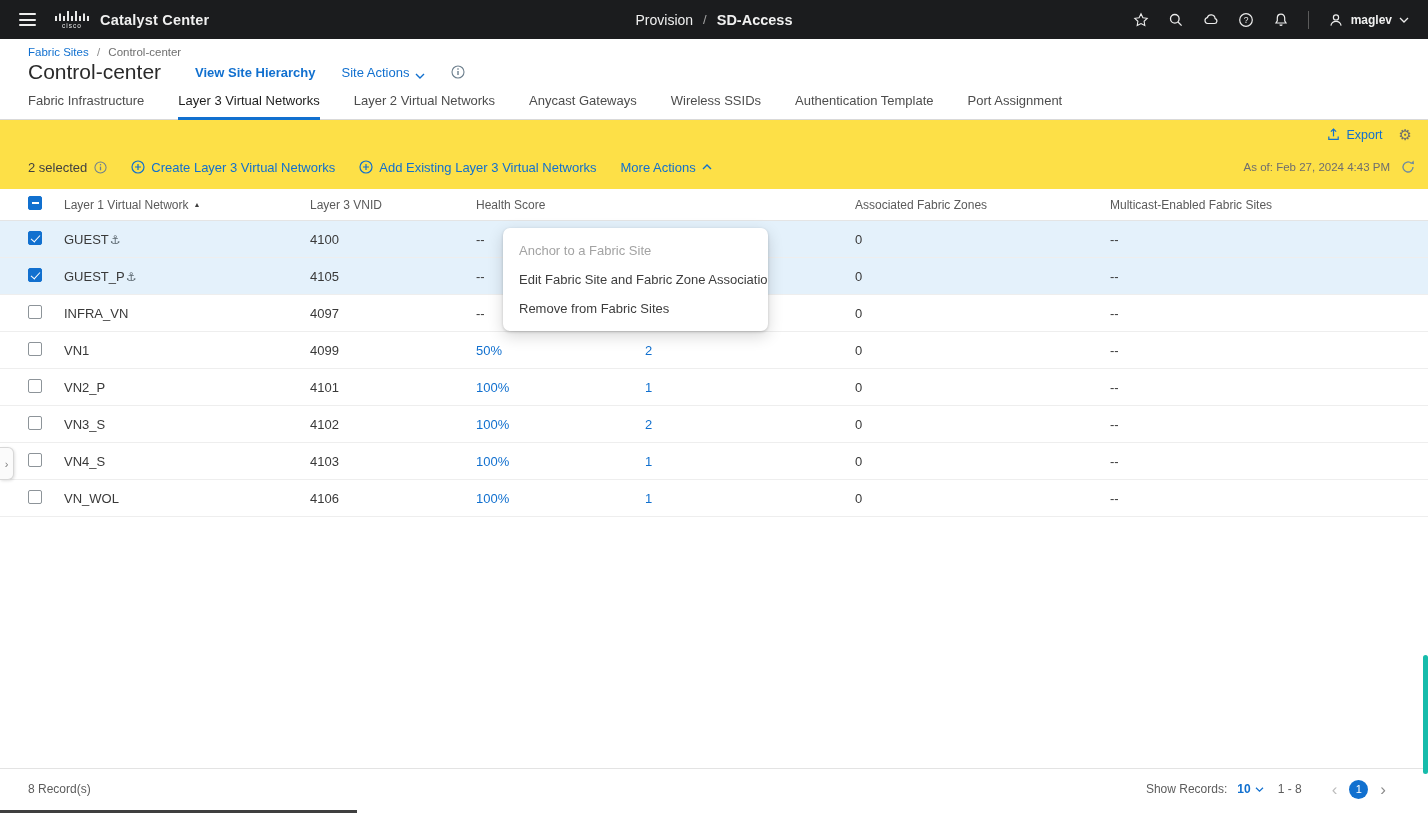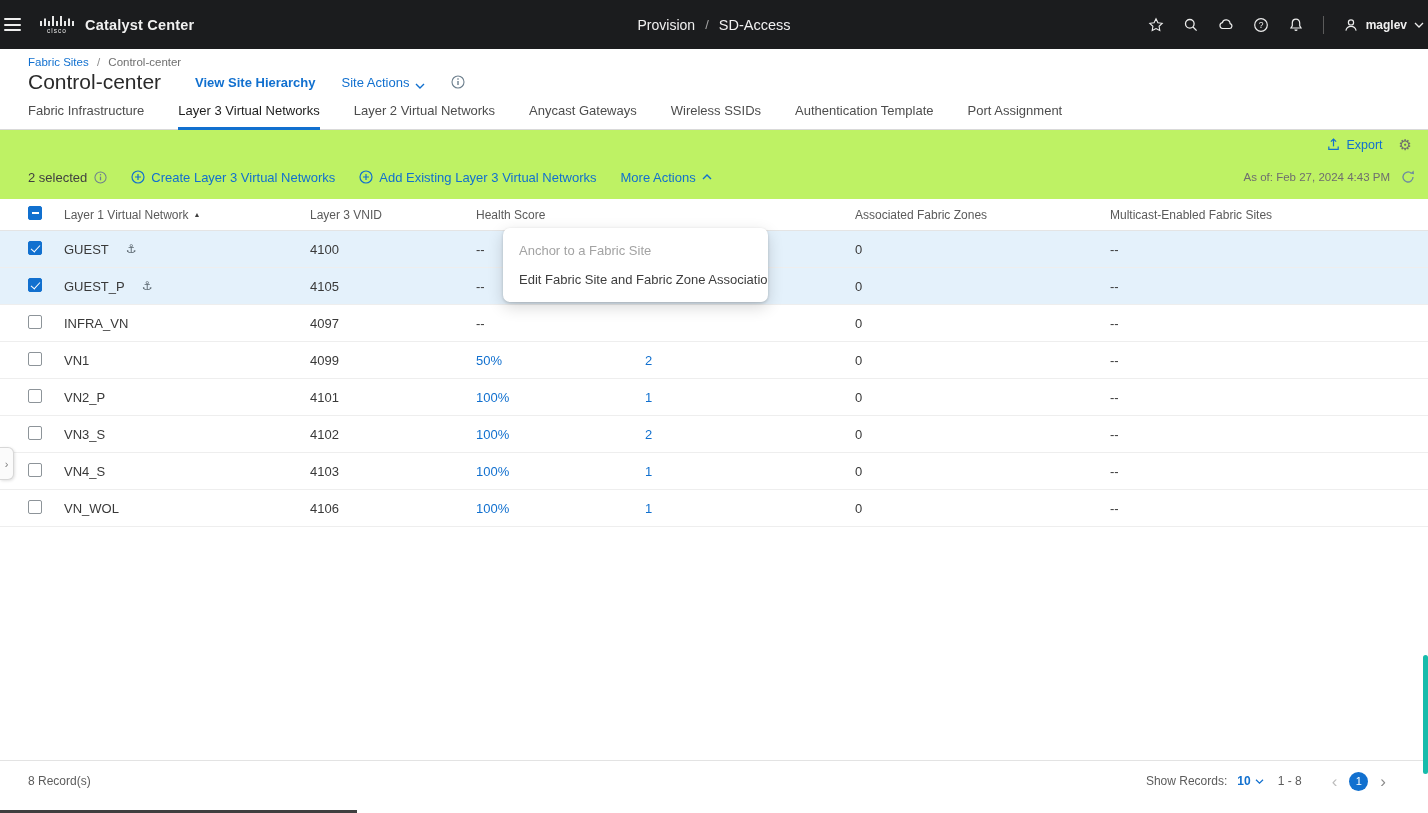--- a/index.html
+++ b/index.html
@@ -2,29 +2,29 @@
 <html><head>
 <meta charset="utf-8">
 <style>
   html,body{margin:0;padding:0}
   body{width:1428px;height:813px;overflow:hidden;background:#fff;color:#3c3c3c;
        font-family:"Liberation Sans","DejaVu Sans",sans-serif;position:relative}
   :root{--accent:#1170cf;--teal:#17bcab}
   .app{height:813px;display:flex;flex-direction:column}
 
   
-  .topbar{height:49px;background:#1b1c1e;display:flex;align-items:center;padding:0 4px;position:relative;color:#f0f0f0;flex:0 0 auto}
+  .topbar{height:39px;background:#1b1c1e;display:flex;align-items:center;padding:0 19px;position:relative;color:#f0f0f0;flex:0 0 auto}
   .hamburger{display:flex;flex-direction:column;gap:3.5px;width:17px;margin-right:18px;cursor:pointer}
   .hamburger span{height:2px;background:#efefef;border-radius:1px}
   .brand{display:flex;align-items:center;gap:10px}
   .app-title{font-size:14.5px;font-weight:700;letter-spacing:.2px}
   .topbar-center{position:absolute;left:50%;transform:translateX(-50%);display:flex;align-items:center;gap:10px}
   .tc-section{font-size:14px}
   .tc-sep{color:#a5a5a5;font-size:13px}
-  .tc-sub{font-size:14.5px;font-weight:400}
+  .tc-sub{font-size:14.5px;font-weight:700}
   .topbar-right{margin-left:auto;display:flex;align-items:center;gap:19px}
   .tb-icon{width:16px;height:16px;display:block;cursor:pointer}
   .tb-divider{width:1px;height:18px;background:#5b5b5b}
   .tb-user{display:flex;align-items:center;gap:7px;cursor:pointer}
   .tb-username{font-size:12px;font-weight:700}
 
   
   .breadcrumb{padding:7px 0 2px 28px;font-size:11.5px}
   .bc-link{color:var(--accent);cursor:pointer}
   .bc-sep{color:#8b8b8b;margin:0 5px}
@@ -32,60 +32,60 @@
   .title-row{display:flex;align-items:center;padding:0 0 6px 28px;gap:26px}
   .page-title{font-size:21px;color:#2a2a2a;font-weight:400;margin-right:8px}
   .title-link{color:var(--accent);font-size:13px;font-weight:700;cursor:pointer}
   .site-actions{display:flex;align-items:flex-end;gap:6px;color:var(--accent);font-size:13px;font-weight:400;cursor:pointer}
   .tabs-bar{display:flex;gap:34px;padding:3px 0 0 28px;border-bottom:1px solid #d9d9d9}
   .tab{font-size:13px;color:#4d4d4d;padding-bottom:9px;cursor:pointer;border-bottom:3px solid transparent;margin-bottom:-1px;white-space:nowrap}
   .tab.active{color:#1d1d1d;border-bottom-color:var(--accent)}
 
   
   .main{flex:1;display:flex;flex-direction:column;background:#fff;min-height:0}
-  .controls-area{background:#bef264}
+  .controls-area{background:#fde047}
   .export-row{display:flex;justify-content:flex-end;align-items:center;gap:16px;padding:7px 16px 5px 0}
   .export-btn{display:flex;align-items:center;gap:5px;color:var(--accent);font-size:12.5px;cursor:pointer}
   .gear{font-size:15px;color:#6e6e6e;cursor:pointer;line-height:1}
   .search-bar{margin:2px 14px 9px;height:30px;background:#fff;border:1px solid #ececec;border-radius:3px;display:flex;align-items:center;padding:0 13px;gap:11px}
   .search-input{flex:1;border:none;outline:none;font-size:13px;color:#3c3c3c;font-family:inherit;background:transparent}
   .search-input::placeholder{color:#9c9c9c}
   .toolbar{display:flex;align-items:center;padding:12px 12px 14px 28px;gap:24px}
   .selected-count{display:flex;align-items:center;gap:7px;font-size:13px;color:#404040}
   .action-link{display:flex;align-items:center;gap:6px;color:var(--accent);font-size:13px;cursor:pointer;white-space:nowrap}
   .toolbar-right{margin-left:auto;display:flex;align-items:center;gap:10px}
   .as-of{font-size:11.5px;color:#6e6e6e;white-space:nowrap}
 
   
   .table-wrap{background:#fff;flex:1}
   .thead,.trow{display:grid;grid-template-columns:64px 246px 166px 169px 210px 255px 1fr;align-items:center}
   .thead{height:31px;border-bottom:1px solid #e4e4e4;font-size:12px;color:#5a5a5a;background:#fff}
   .trow{height:36px;border-bottom:1px solid #eee;font-size:13px;color:#393939;background:#fff}
   .trow.selected{background:#e4f1fb}
   .td-cb{padding-left:28px}
-  .td-name{display:flex;align-items:center;gap:17px}
+  .td-name{display:flex;align-items:flex-end;gap:1px}
   .anchor-glyph{font-size:12px;color:#5c6870}
   .sort-caret{font-size:7px;color:#3f3f3f;margin-left:5px;vertical-align:2px}
   .cell-link{color:var(--accent);cursor:pointer}
   .cb{width:14px;height:14px;border:1px solid #8d9499;border-radius:2px;background:#fff;display:inline-block;position:relative;cursor:pointer;box-sizing:border-box}
   .cb.checked{background:var(--accent);border-color:var(--accent)}
   .cb.checked::after{content:"";position:absolute;left:4px;top:1px;width:4px;height:8px;border:solid #fff;border-width:0 1.8px 1.8px 0;transform:rotate(42deg)}
   .cb.indet{background:var(--accent);border-color:var(--accent)}
   .cb.indet::after{content:"";position:absolute;left:2.5px;top:5.2px;width:7px;height:1.8px;background:#fff}
 
   
   .menu{position:absolute;left:503px;top:228px;width:265px;background:#fff;border-radius:7px;
         box-shadow:0 1px 3px rgba(0,0,0,.18),0 5px 16px rgba(0,0,0,.16);padding:8px 0;z-index:40}
   .menu-item{height:29px;line-height:29px;padding:0 16px;font-size:13px;color:#3d3d3d;cursor:pointer;white-space:nowrap;overflow:hidden}
   .menu-item.disabled{color:#a3a3a3;cursor:default}
   .menu-item.highlighted{background:#f1f1f1}
 
   
   .footer{margin-top:auto;height:40px;background:#fff;border-top:1px solid #e3e3e3;display:flex;align-items:center;
-          padding:0 38px 12px 28px;font-size:12px;color:#5c5c5c;flex:0 0 auto}
+          padding:0 38px 4px 28px;font-size:12px;color:#5c5c5c;flex:0 0 auto}
   .footer-right{margin-left:auto;display:flex;align-items:center}
   .sr-label{margin-right:10px}
   .page-size{color:var(--accent);font-weight:700;display:flex;align-items:center;gap:4px;cursor:pointer}
   .range{margin:0 26px 0 14px}
   .pg-chev{font-size:17px;color:#8c8c8c;cursor:pointer;line-height:1;padding:0 4px}
   .pg-chev.disabled{color:#bdbdbd}
   .page-circle{width:19px;height:19px;border-radius:50%;background:var(--accent);color:#fff;font-size:11px;display:flex;align-items:center;justify-content:center;margin:0 8px;cursor:pointer}
 
   
   .edge-tab{position:absolute;left:0;top:447px;width:13px;height:31px;background:#fbfbfb;border:1px solid #d7d7d7;border-left:none;
@@ -374,17 +374,18 @@
         <span class="page-circle">1</span>
         <span class="pg-chev">›</span>
       </span>
     </div>
   </div>
 </div>
 
 <div class="menu">
     <div class="menu-item disabled">Anchor to a Fabric Site</div>
     <div class="menu-item">Edit Fabric Site and Fabric Zone Associations</div>
+    <div class="menu-item">Remove from Fabric Sites</div>
   </div>
 
 <div class="edge-tab">›</div>
 <div class="v-scroll"></div>
 <div class="h-scroll"></div>
 
 </body></html>

